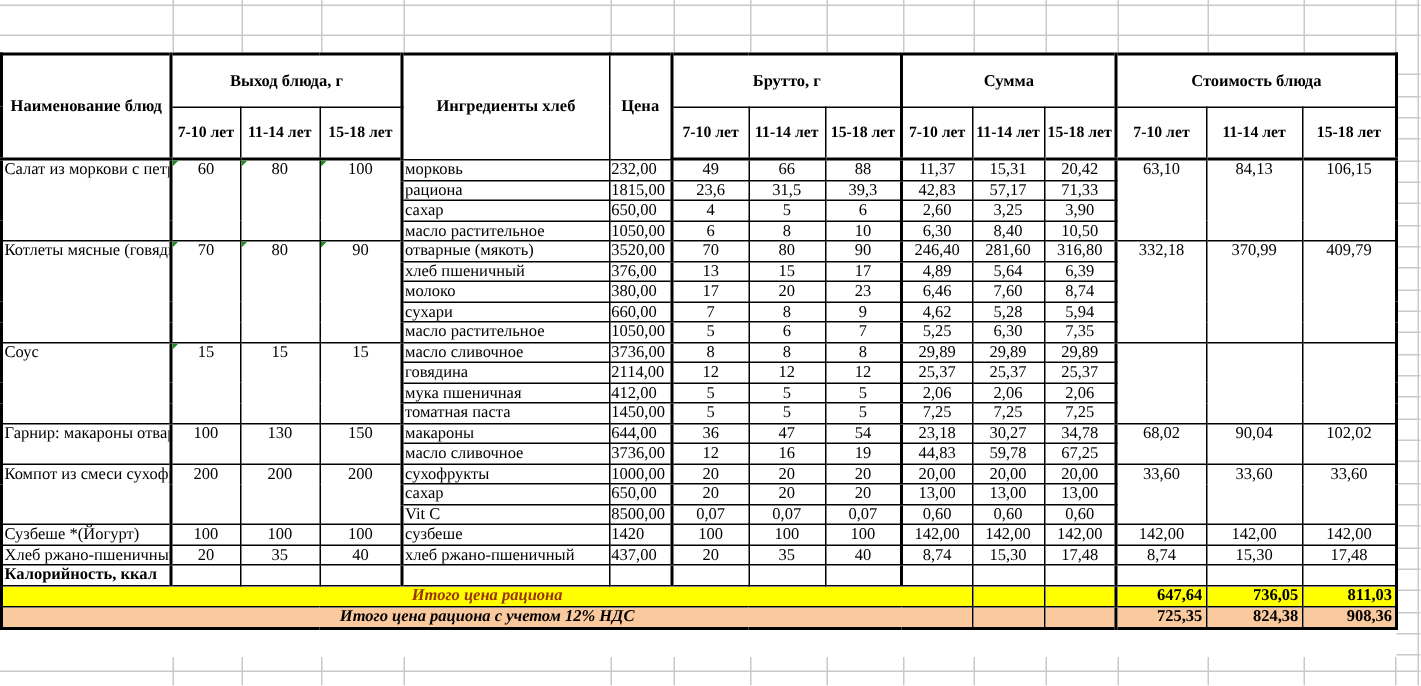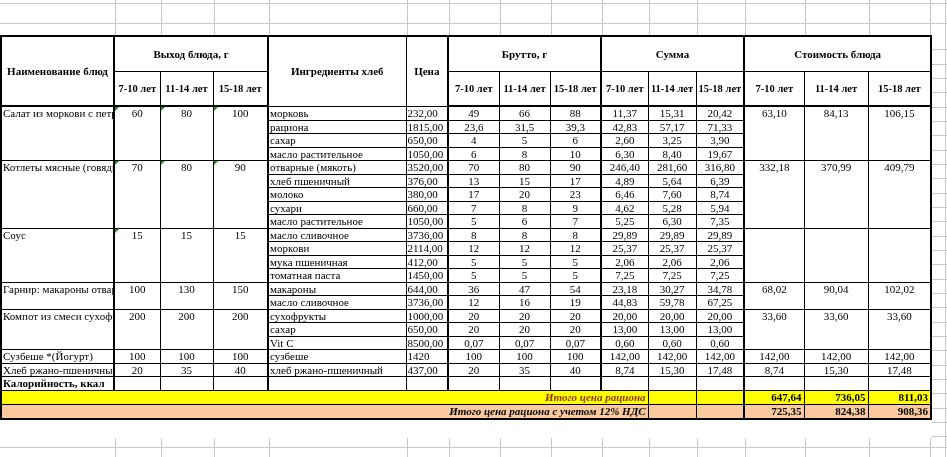--- a/index.html
+++ b/index.html
@@ -44,21 +44,21 @@
 
   td.tri { position:relative; }
   td.tri::before {
     content:""; position:absolute; left:0; top:0;
     border-top:4px solid #1e8f1e; border-right:4px solid transparent;
   }
 
   tbody.totals td { height:14px; line-height:13px; font-weight:bold; padding:0 2px; }
   tr.ylw td { background:#ffff00; }
   tr.pch td { background:#fbc99e; }
-  td.tlabel { font-style:italic; text-align:right; white-space:nowrap; }
+  td.tlabel { font-style:italic; text-align:center; white-space:nowrap; }
   tr.ylw td.tlabel { color:#993300; }
   tr.pch td.tlabel { color:#000; }
   td.tval { text-align:right; }
 </style>
 </head>
 <body>
 
 <div class="sheet">
 
   <div id="grid-layer">
@@ -211,21 +211,21 @@
           <td class="num">3,90</td>
         </tr>
         <tr>
           <td class="ing gb">масло растительное</td>
           <td class="price">1050,00</td>
           <td class="num gb">6</td>
           <td class="num">8</td>
           <td class="num">10</td>
           <td class="num gb">6,30</td>
           <td class="num">8,40</td>
-          <td class="num">19,67</td>
+          <td class="num">10,50</td>
         </tr>
         <tr>
           <td class="dname" rowspan="5">Котлеты мясные (говядина)</td>
           <td class="num out gb tri" rowspan="5">70</td>
           <td class="num out tri" rowspan="5">80</td>
           <td class="num out tri" rowspan="5">90</td>
           <td class="ing gb">отварные (мякоть)</td>
           <td class="price">3520,00</td>
           <td class="num gb">70</td>
           <td class="num">80</td>
@@ -288,21 +288,21 @@
           <td class="num">8</td>
           <td class="num">8</td>
           <td class="num gb">29,89</td>
           <td class="num">29,89</td>
           <td class="num">29,89</td>
           <td class="num cost gb" rowspan="4"></td>
           <td class="num cost" rowspan="4"></td>
           <td class="num cost" rowspan="4"></td>
         </tr>
         <tr>
-          <td class="ing gb">моркови</td>
+          <td class="ing gb">говядина</td>
           <td class="price">2114,00</td>
           <td class="num gb">12</td>
           <td class="num">12</td>
           <td class="num">12</td>
           <td class="num gb">25,37</td>
           <td class="num">25,37</td>
           <td class="num">25,37</td>
         </tr>
         <tr>
           <td class="ing gb">мука пшеничная</td>

